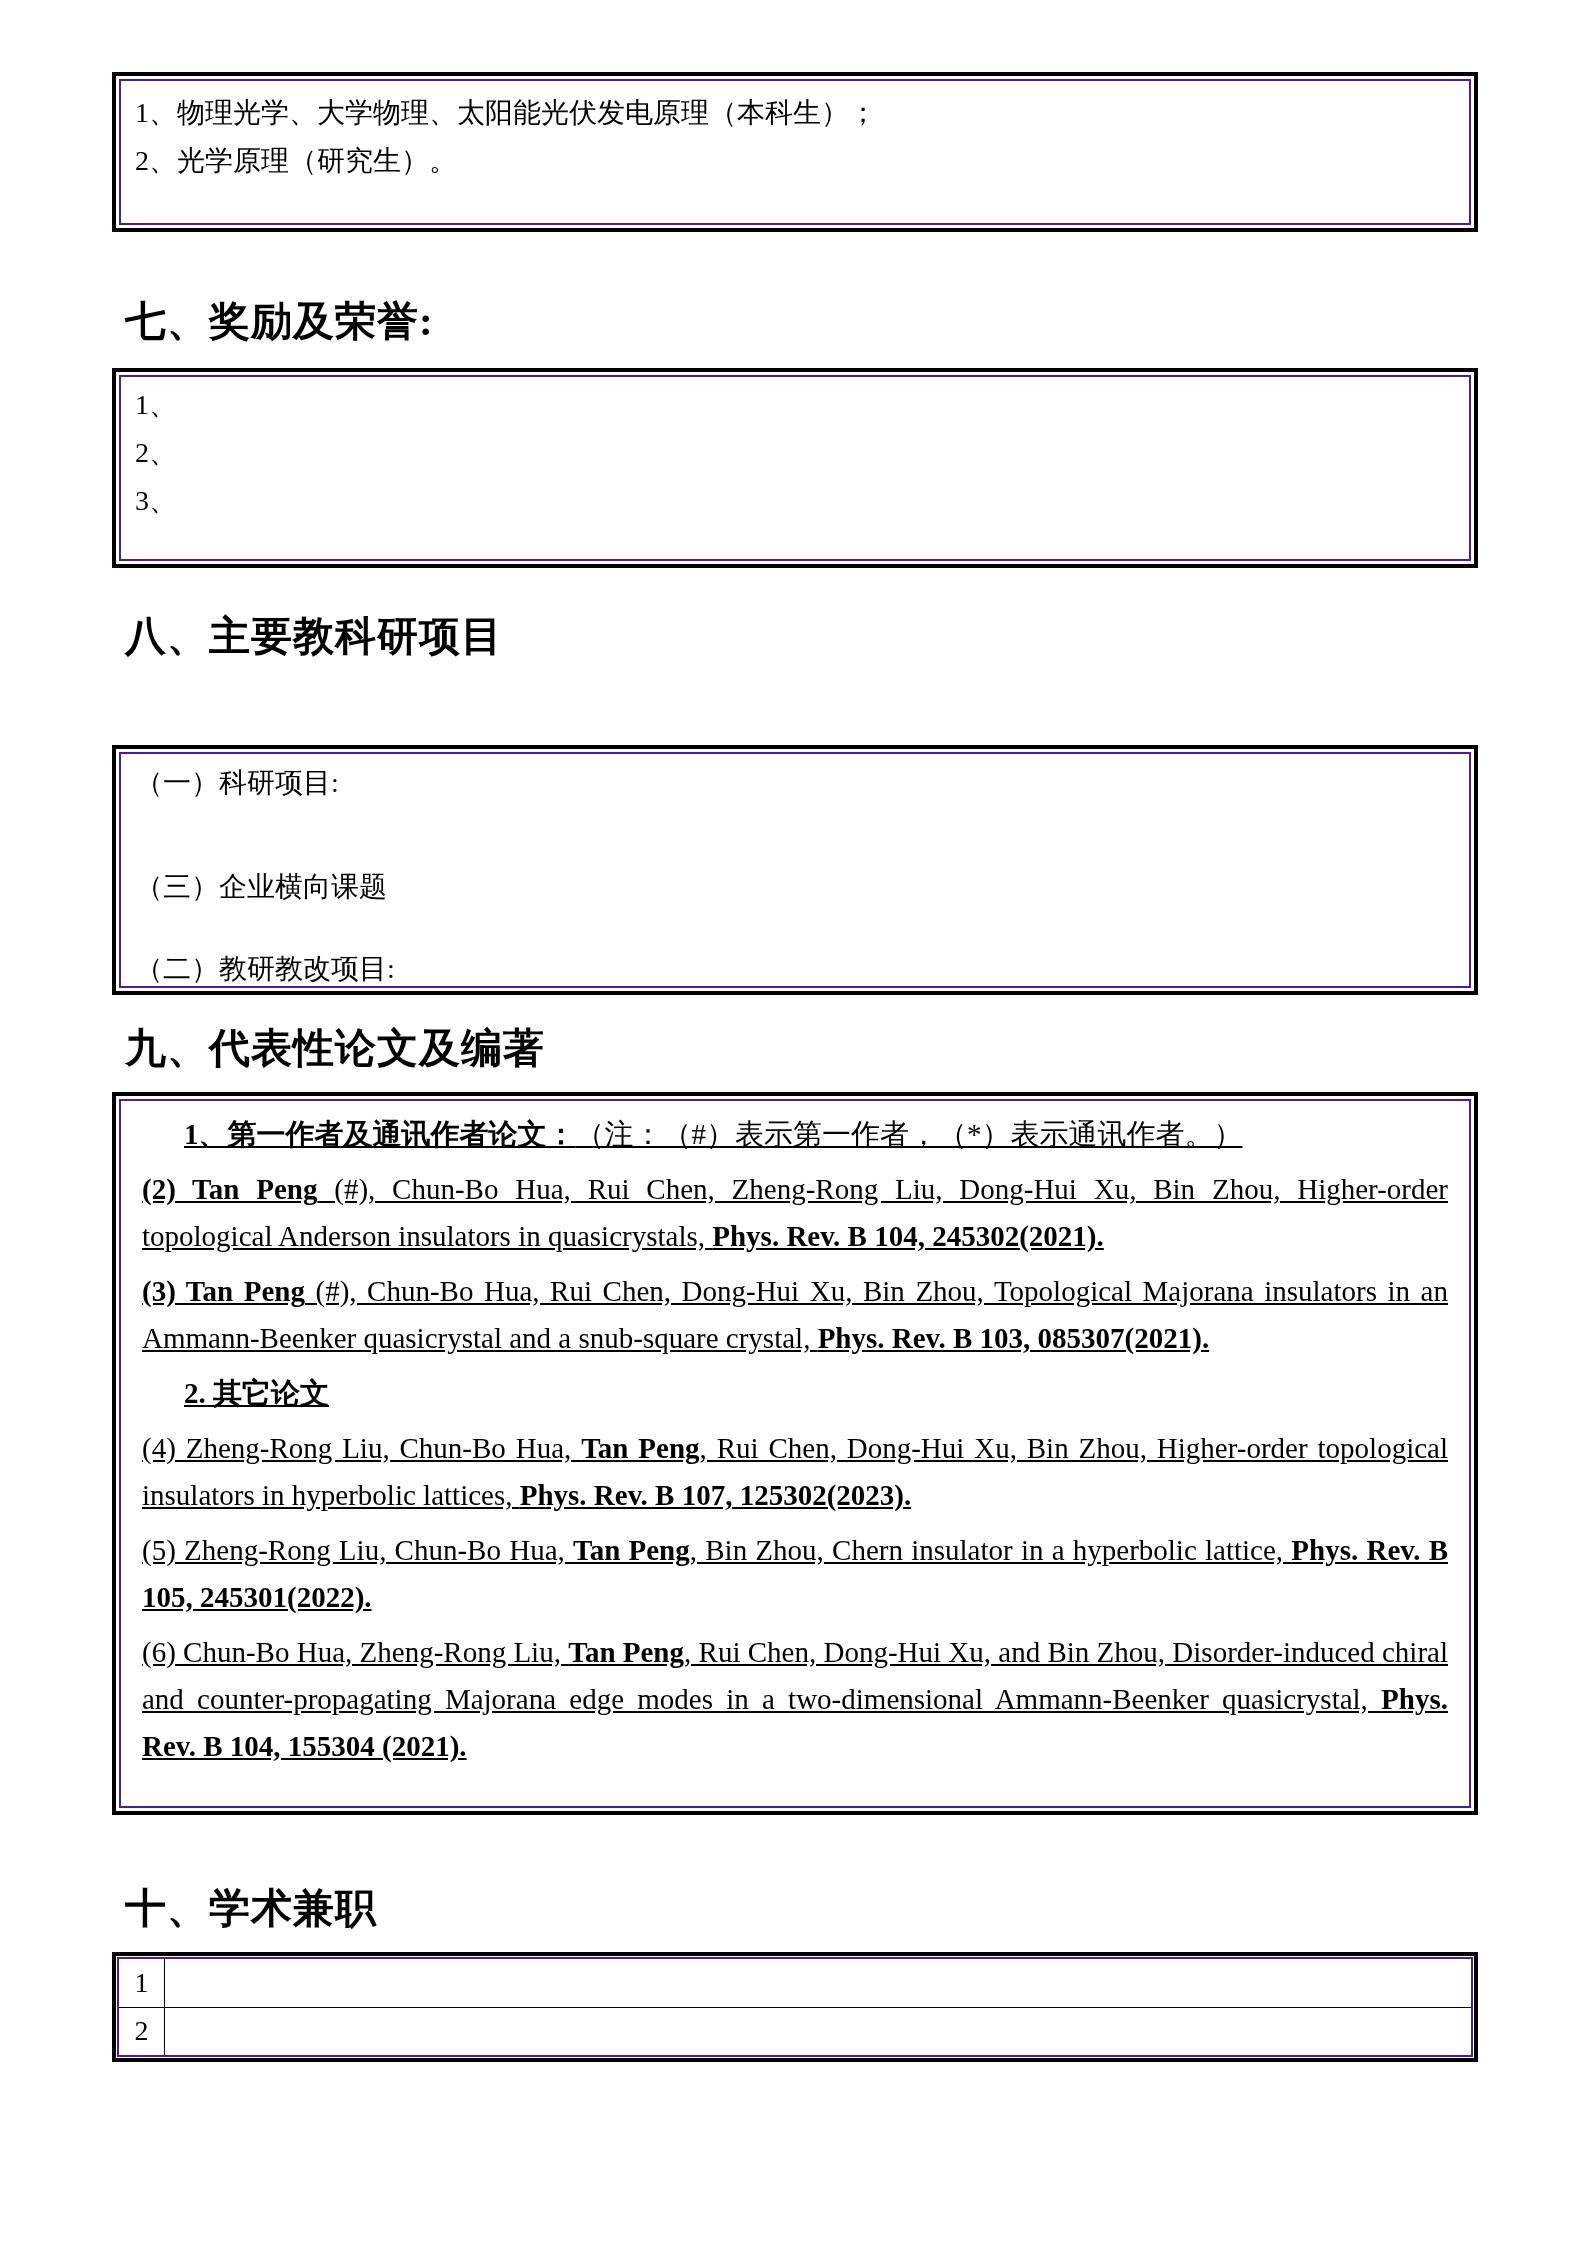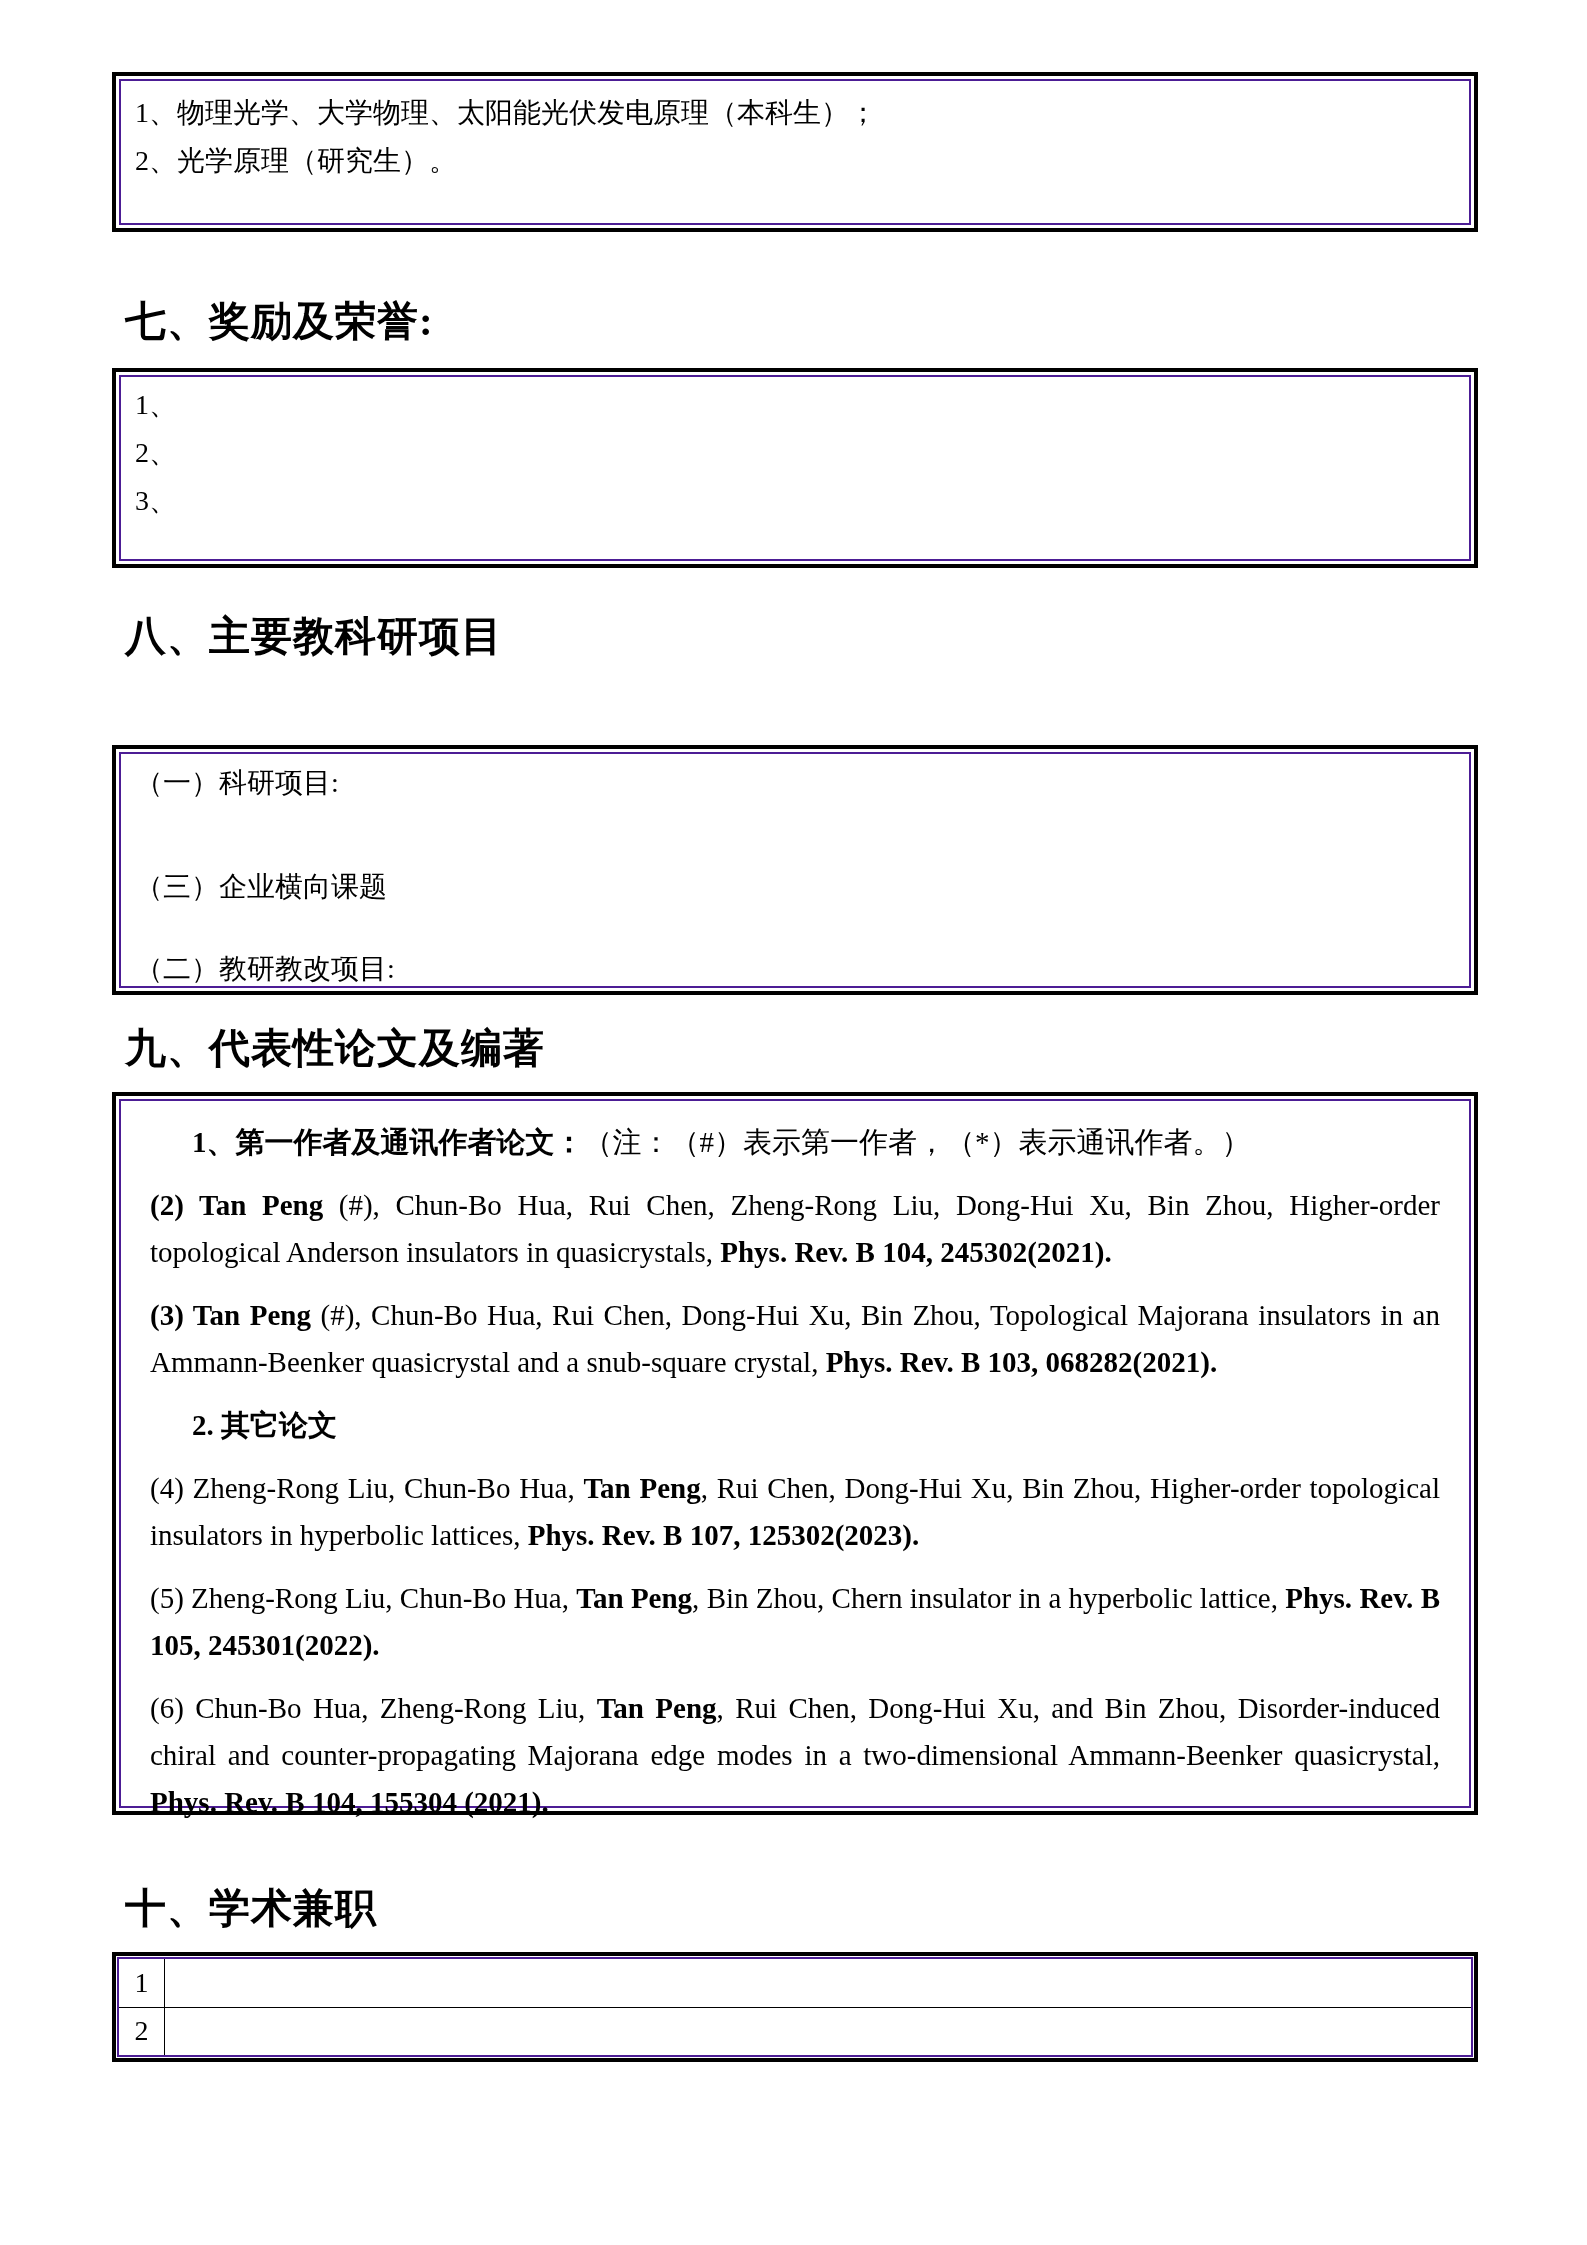--- a/index.html
+++ b/index.html
@@ -48,22 +48,23 @@
   .projects-content .proj-line.p1{margin-top:8px;}
   .projects-content .proj-line.p2{margin-top:48px;}
   .projects-content .proj-line.p3{margin-top:70px;}
   
   .papers-content{
     padding:2px 13px;
     font-size:29px;
     line-height:47px;
   }
   .papers-content .para{
-    margin:16px;
+    margin:8px;
     text-align:justify;
+    text-decoration:underline;
   }
   .papers-content .para.indent{text-indent:42px;text-align:left;}
   .papers-content .b{font-weight:bold;}
   
   .table-rows{
     position:absolute;inset:0;
     display:flex;flex-direction:column;
   }
   .trow{
     flex:1;
@@ -121,21 +122,21 @@
     </div>
   </div>
 
   <h2 class="sec-heading" style="left:125px;top:1030px;">九、代表性论文及编著</h2>
 
   <div class="dbox" style="left:112px;top:1092px;width:1366px;height:723px;">
     <div class="dbox-inner">
       <div class="box-content papers-content" id="papers-content">
           <div class="para indent"><span class="b">1、第一作者及通讯作者论文：</span><span>（注：（#）表示第一作者，（*）表示通讯作者。）</span></div>
           <div class="para"><span class="b">(2) Tan Peng</span><span> (#), Chun-Bo Hua, Rui Chen, Zheng-Rong Liu, Dong-Hui Xu, Bin Zhou, Higher-order topological Anderson insulators in quasicrystals, </span><span class="b">Phys. Rev. B 104, 245302(2021).</span></div>
-          <div class="para"><span class="b">(3) Tan Peng</span><span> (#), Chun-Bo Hua, Rui Chen, Dong-Hui Xu, Bin Zhou, Topological Majorana insulators in an Ammann-Beenker quasicrystal and a snub-square crystal, </span><span class="b">Phys. Rev. B 103, 068282(2021).</span></div>
+          <div class="para"><span class="b">(3) Tan Peng</span><span> (#), Chun-Bo Hua, Rui Chen, Dong-Hui Xu, Bin Zhou, Topological Majorana insulators in an Ammann-Beenker quasicrystal and a snub-square crystal, </span><span class="b">Phys. Rev. B 103, 085307(2021).</span></div>
           <div class="para indent"><span class="b">2. 其它论文</span></div>
           <div class="para"><span>(4) Zheng-Rong Liu, Chun-Bo Hua, </span><span class="b">Tan Peng</span><span>, Rui Chen, Dong-Hui Xu, Bin Zhou, Higher-order topological insulators in hyperbolic lattices, </span><span class="b">Phys. Rev. B 107, 125302(2023).</span></div>
           <div class="para"><span>(5) Zheng-Rong Liu, Chun-Bo Hua, </span><span class="b">Tan Peng</span><span>, Bin Zhou, Chern insulator in a hyperbolic lattice, </span><span class="b">Phys. Rev. B 105, 245301(2022).</span></div>
           <div class="para"><span>(6) Chun-Bo Hua, Zheng-Rong Liu, </span><span class="b">Tan Peng</span><span>, Rui Chen, Dong-Hui Xu, and Bin Zhou, Disorder-induced chiral and counter-propagating Majorana edge modes in a two-dimensional Ammann-Beenker quasicrystal, </span><span class="b">Phys. Rev. B 104, 155304 (2021).</span></div>
         </div>
     </div>
   </div>
 
   <h2 class="sec-heading" style="left:125px;top:1890px;">十、学术兼职</h2>
 

